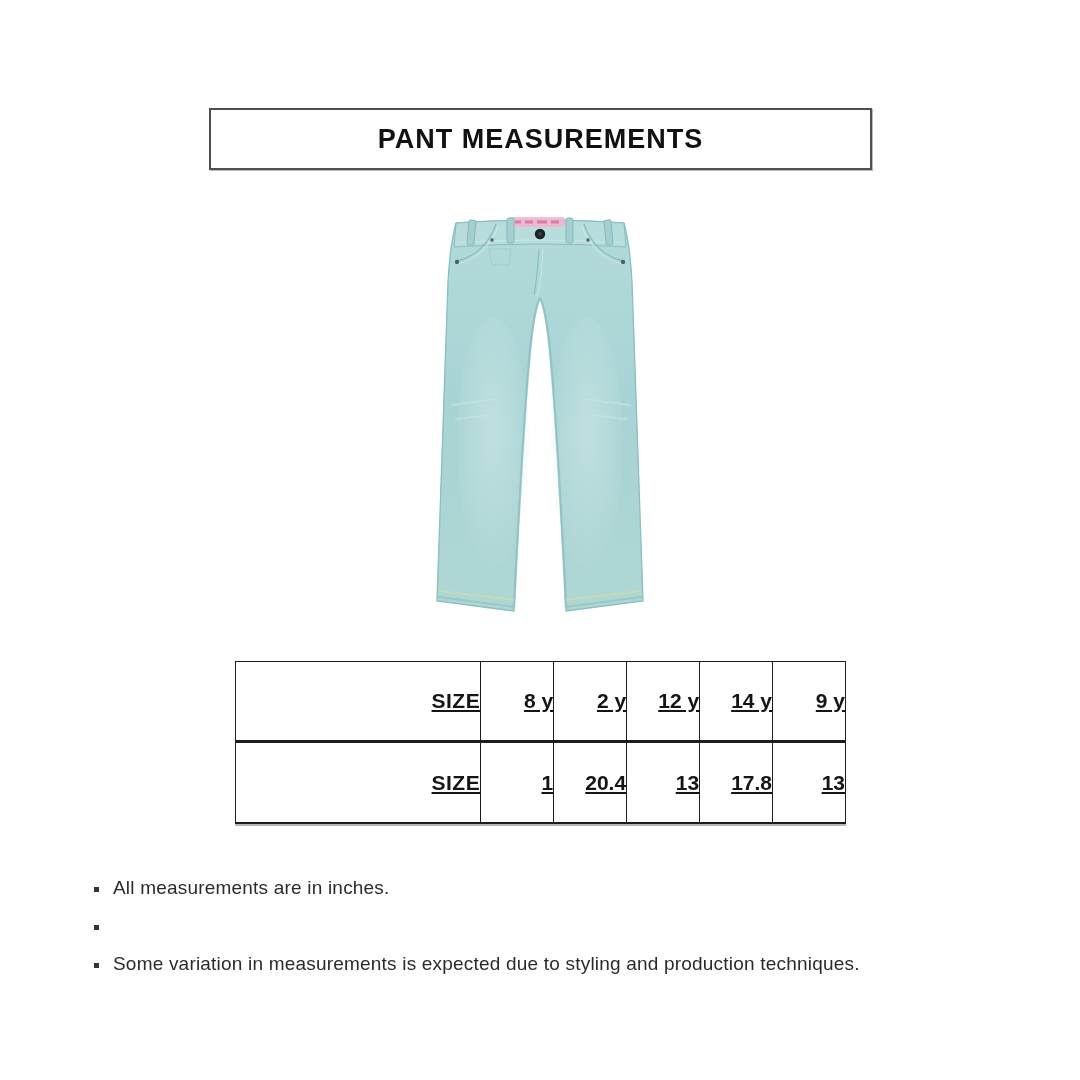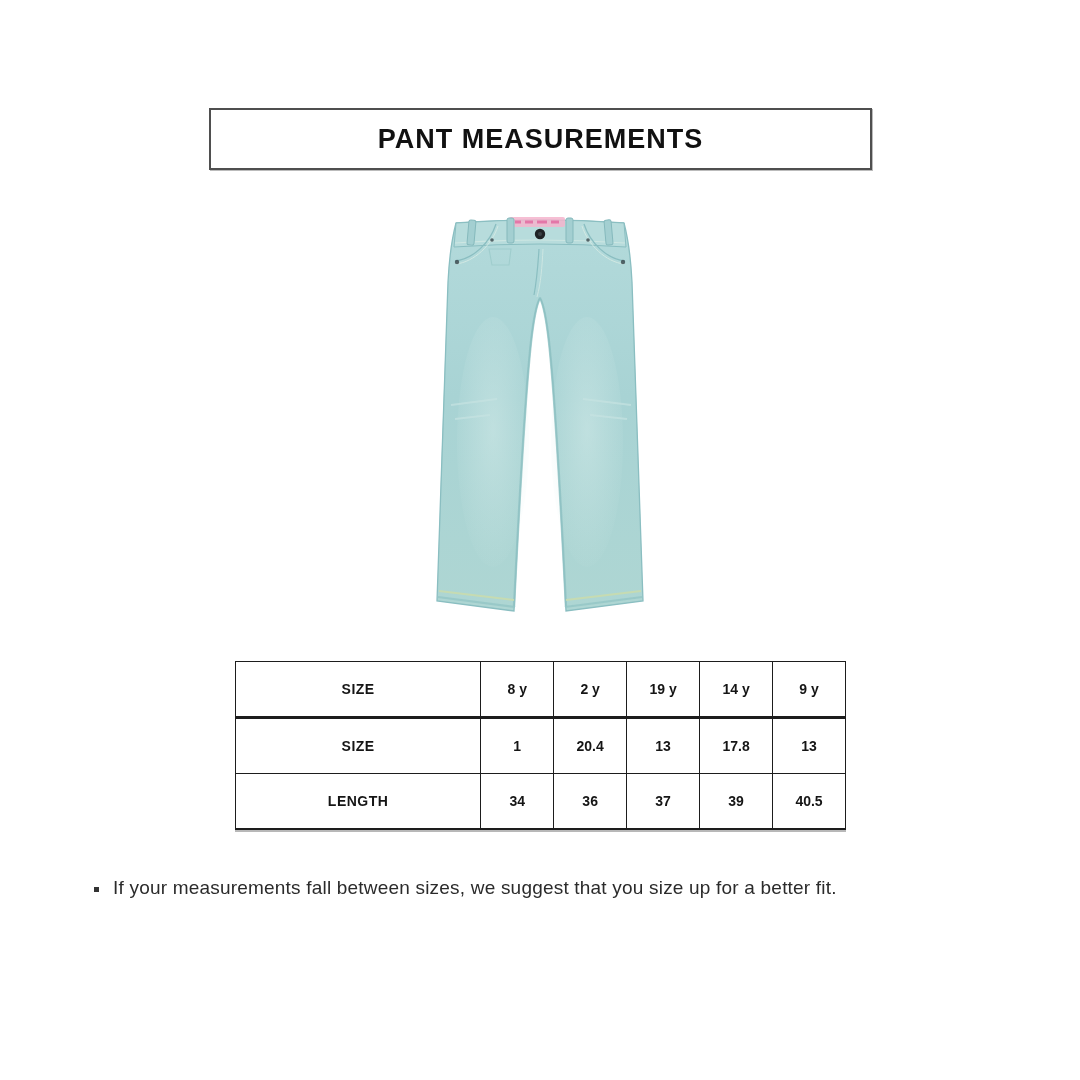--- a/index.html
+++ b/index.html
@@ -20,22 +20,22 @@
   
   .jeans-wrap{position:absolute;left:435px;top:207px;width:210px;height:408px;}
 
   
   .size-table{
     position:absolute;left:235px;top:661px;width:611px;height:163px;
     border-collapse:collapse;table-layout:fixed;background:#fff;
     box-shadow:0 2px 0 rgba(125,125,125,.55);
   }
   .size-table td{
-    border:1.5px solid #1d1d1d;text-align:center;vertical-align:middle;
-    font-size:14px;font-weight:bold;color:#151515;height:54px;padding:0;
+    border:1.5px solid #1d1d1d;text-align:right;vertical-align:middle;
+    font-size:21px;font-weight:bold;color:#151515;height:54px;padding:0;text-decoration:underline;
   }
   .size-table tr.hdr td{border-bottom-width:3px;}
   .size-table tr:last-child td{border-bottom-width:2.5px;}
   .size-table td.lbl{letter-spacing:.5px;}
 
   
   .notes{position:absolute;left:92px;top:876px;width:940px;}
   .note{display:flex;align-items:center;height:24px;margin-bottom:14px;}
   .note .bullet{
     width:5px;height:5px;background:#333;flex:0 0 auto;margin:2px 14px 0 2px;
@@ -139,43 +139,42 @@
         <col style="width:11.96%">
         <col style="width:11.96%">
         <col style="width:11.96%">
         <col style="width:11.96%">
     </colgroup>
     <tbody>
         <tr class="hdr">
       <td class="lbl">SIZE</td>
       <td>8 y</td>
       <td>2 y</td>
-      <td>19 y</td>
+      <td>12 y</td>
       <td>14 y</td>
       <td>9 y</td>
     </tr>
     <tr>
       <td class="lbl">SIZE</td>
       <td>1</td>
       <td>20.4</td>
       <td>13</td>
       <td>17.8</td>
       <td>13</td>
     </tr>
-    <tr>
-      <td class="lbl">LENGTH</td>
-      <td>34</td>
-      <td>36</td>
-      <td>37</td>
-      <td>39</td>
-      <td>40.5</td>
-    </tr>
   </tbody>
     </table>
 
   <div class="notes">
     <div class="note">
       <span class="bullet"></span>
-      <span class="note-text">If your measurements fall between sizes, we suggest that you size up for a better fit.</span>
+      <span class="note-text">All measurements are in inches.</span>
+    </div>
+    <div class="note">
+      <span class="bullet"></span>
+    </div>
+    <div class="note">
+      <span class="bullet"></span>
+      <span class="note-text">Some variation in measurements is expected due to styling and production techniques.</span>
     </div>
   </div>
 
 </div>
 
 </body></html>

